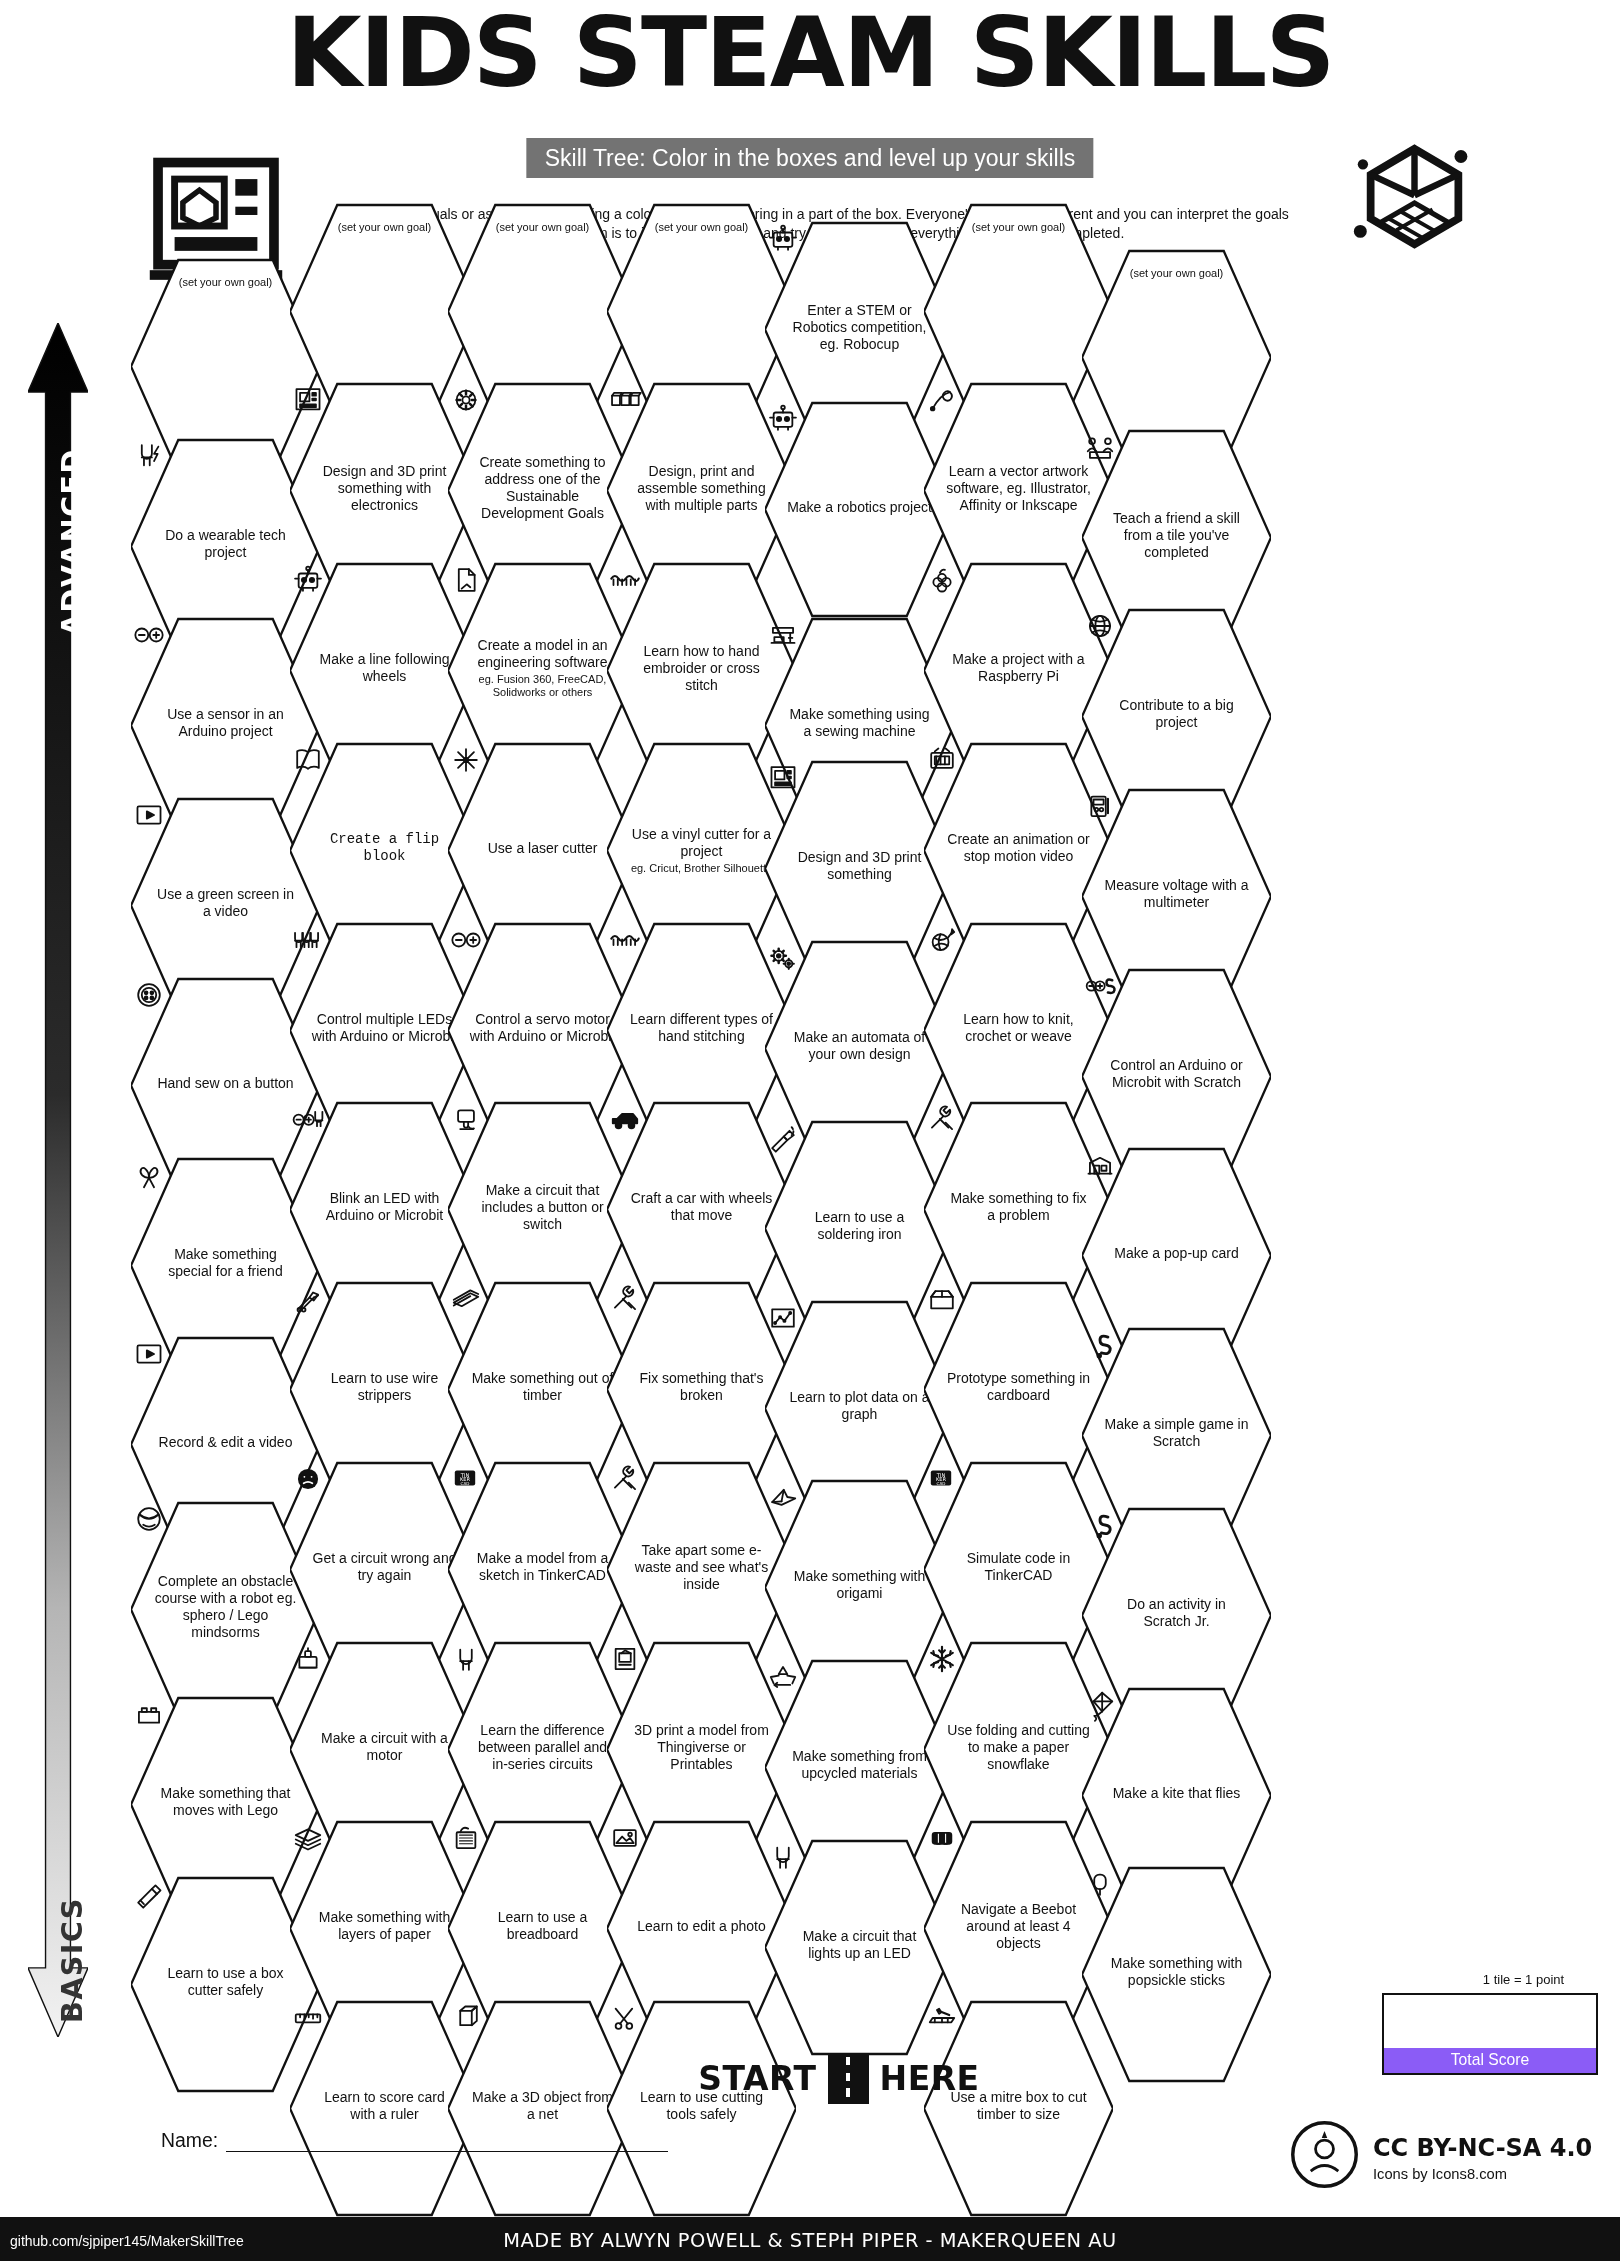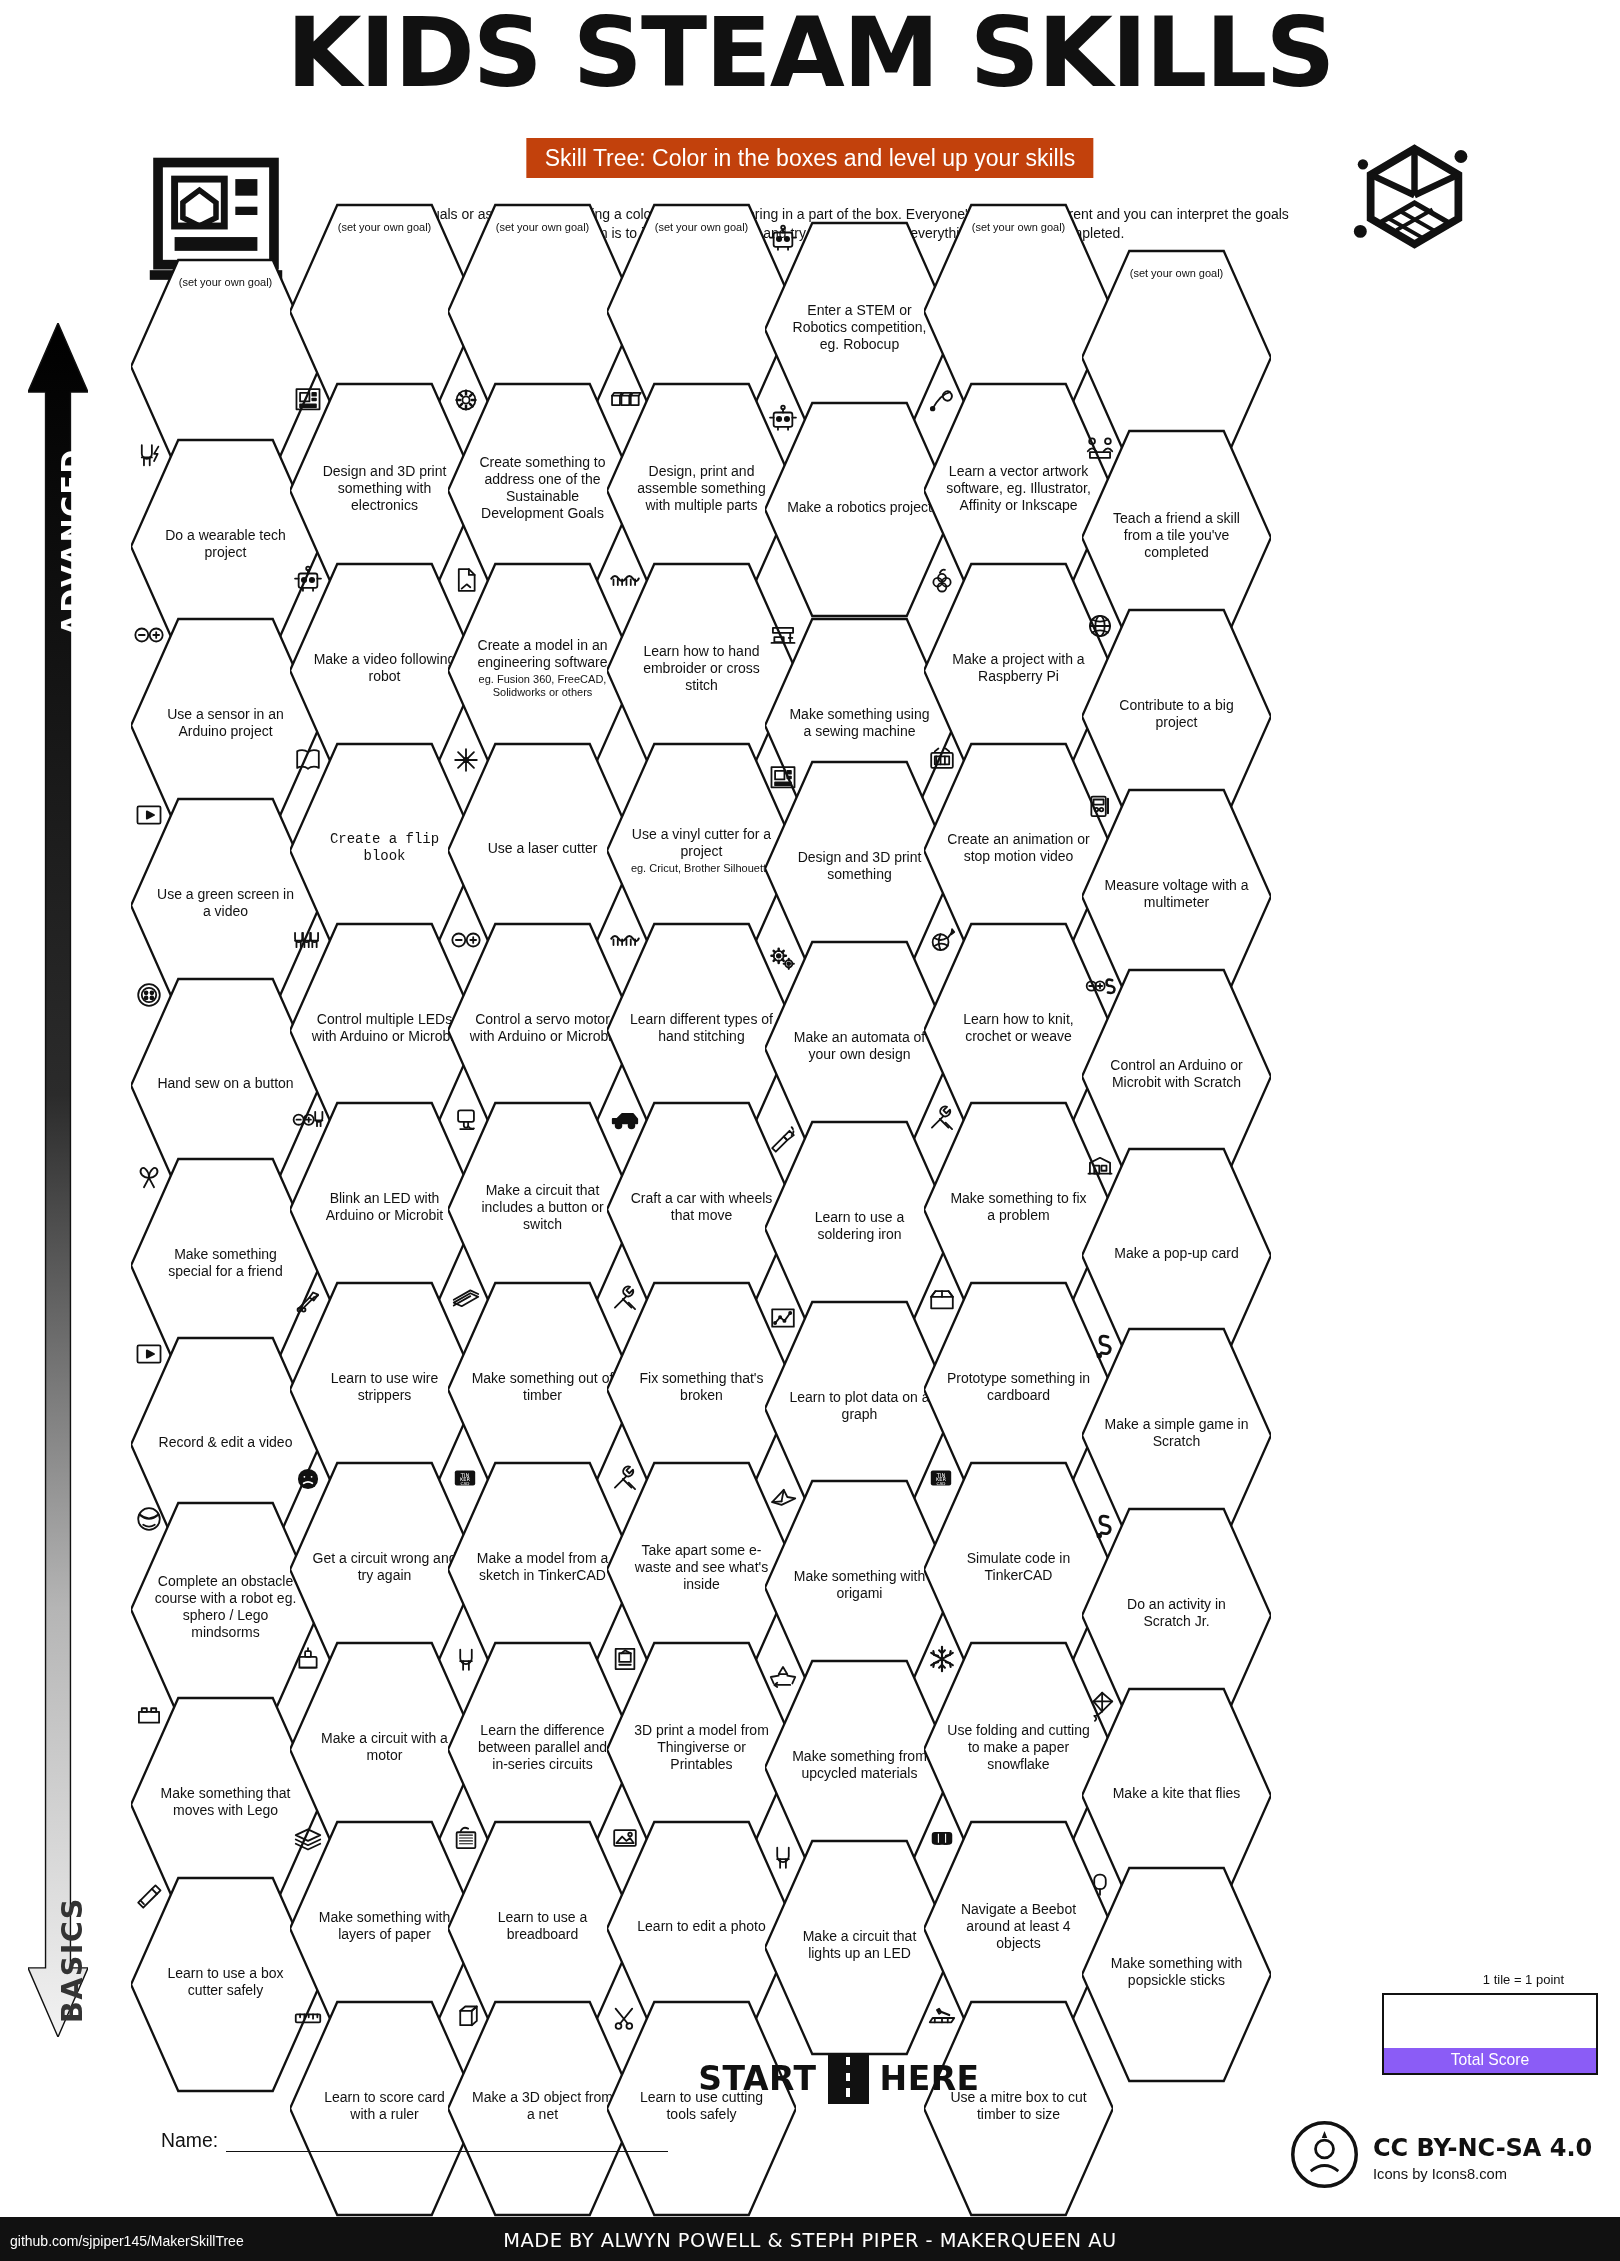--- a/index.html
+++ b/index.html
@@ -7,21 +7,21 @@
   .page{position:absolute;inset:0;}
 
   
   .title{
     position:absolute;top:3.7px;left:0;width:100%;text-align:center;
     font-size:97px;font-weight:bold;letter-spacing:-1.8px;line-height:1;
     font-family:"DejaVu Sans",sans-serif;
   }
   .subtitle-bar{
     position:absolute;top:138px;left:50%;transform:translateX(-50%);
-    background:#c2410c;color:#fff;padding:6.5px 18.4px;font-size:23px;white-space:nowrap;
+    background:#737373;color:#fff;padding:6.5px 18.4px;font-size:23px;white-space:nowrap;
   }
   .intro{
     position:absolute;top:205px;left:332px;width:968px;text-align:center;
     font-size:14px;line-height:1.35;color:#111;
   }
 
   
   .logo-left{position:absolute;top:147px;left:147px;width:138px;height:147px;}
   .logo-right{position:absolute;top:134px;left:1350px;width:129px;height:138px;}
 
@@ -300,21 +300,21 @@
               <rect x="28" y="62" width="44" height="8" fill="#111"></rect>
             </svg>
           </div>
         </div>
       </div>
       <div class="hex" style="left: 290px; top: 562px; width: 189px; height: 217px;">
         <svg viewBox="0 0 410 470" width="189" height="217">
           <path d="M102.5,4 L307.5,4 L410,235 L307.5,466 L102.5,466 L0,235 Z" fill="#ffffff" stroke="#111" stroke-width="5"></path>
         </svg>
         <div class="body">
-          <div class="label">Make a video following robot</div>
+          <div class="label">Make a line following wheels</div>
           <div class="icon">
             <svg viewBox="0 0 100 100" width="36" height="36" fill="none" stroke="#111" stroke-width="5" stroke-linecap="round" stroke-linejoin="round">
               <rect x="24" y="32" width="52" height="40" rx="6"></rect>
               <circle cx="39" cy="50" r="6" fill="#111"></circle>
               <circle cx="61" cy="50" r="6" fill="#111"></circle>
               <path d="M50 32 V22"></path>
               <circle cx="50" cy="18" r="5"></circle>
               <path d="M24 46 H14 M76 46 H86"></path>
               <path d="M36 72 v8 M64 72 v8"></path>
             </svg>

